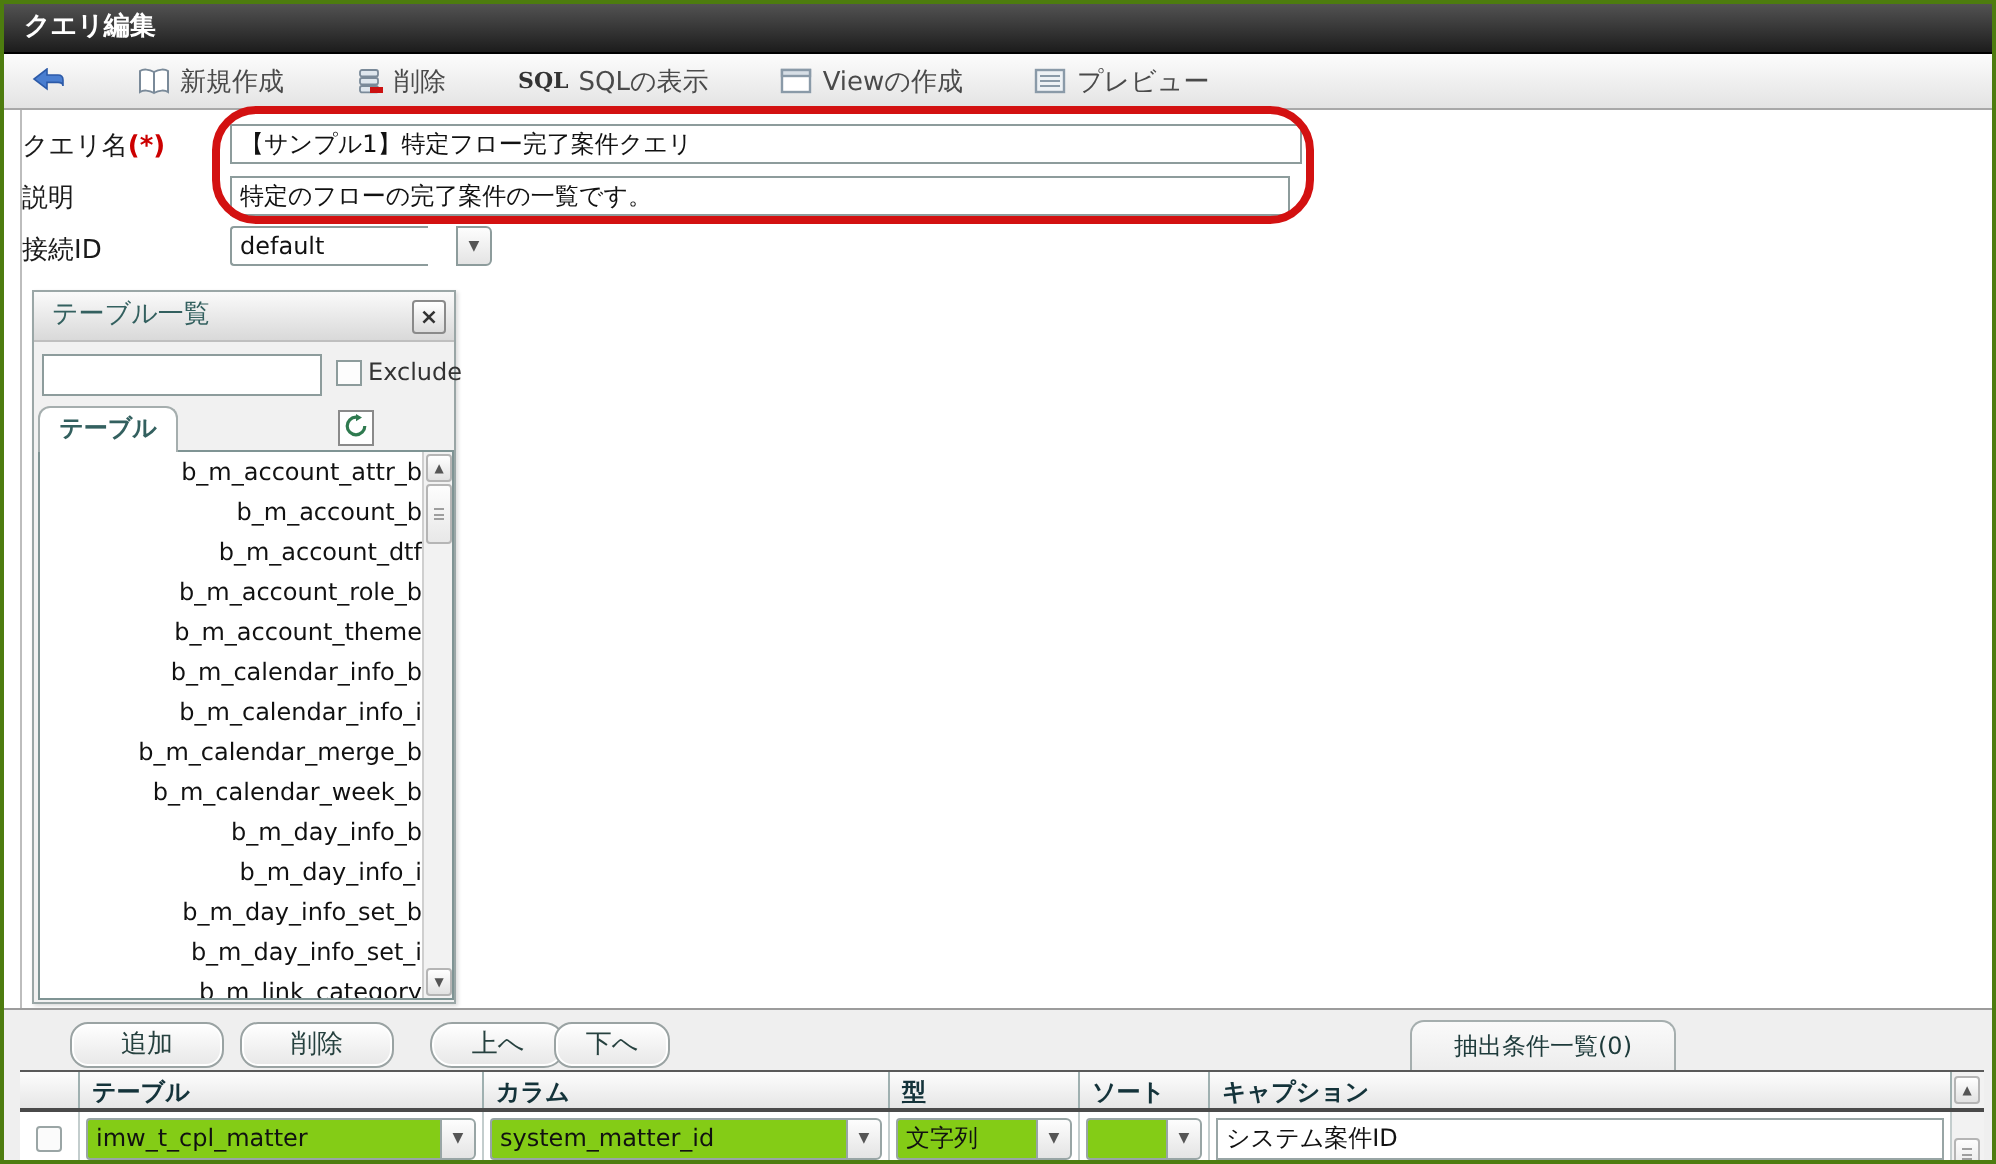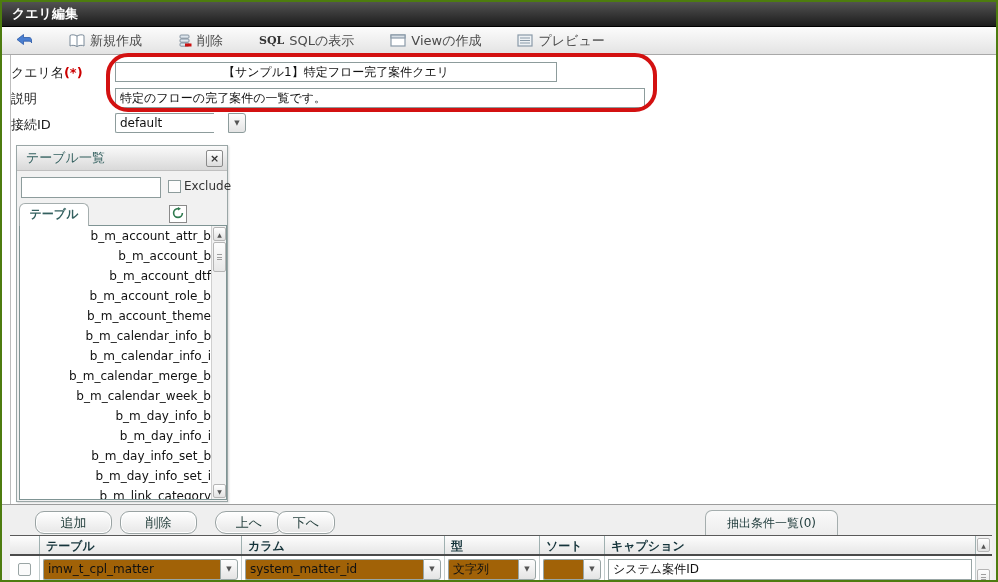--- a/index.html
+++ b/index.html
@@ -82,21 +82,21 @@
   .bottom-tab.active { background:#fff; font-weight:bold; font-size:13px;margin-top:46px; }
 
   .grid { position:absolute; left:8px; top:30px; width:982px; }
   .grid-header { display:flex; height:21px; border-top:1px solid #5a5a5a; border-bottom:2px solid #4a4a4a;
     background:linear-gradient(#fdfdfd,#e6e6e6); }
   .gh-cell { border-right:1px solid #9fb0b0; font-weight:bold; font-size:12px; color:#14333a;
     line-height:18px; padding:1px 0 0 6px; white-space:nowrap; overflow:hidden; }
   .grid-row { display:flex; height:27px; background:#fff; border-bottom:1px solid #c2c2c2; }
   .gr-cell { border-right:1px solid #c3cdcd; display:flex; align-items:center; padding:0 3px; overflow:hidden; }
   .cell-combo { display:flex; height:21px; width:100%; }
-  .cell-combo .combo-text { flex:1; border:1px solid #98a5a5; border-right:none; background:#a16207;
+  .cell-combo .combo-text { flex:1; border:1px solid #98a5a5; border-right:none; background:#84cc16;
     padding:1px 4px; font-size:12px; line-height:17px; color:#111; border-radius:2px 0 0 2px; white-space:nowrap; overflow:hidden; }
   .cell-combo .combo-btn { width:18px; border:1px solid #98a5a5; background:linear-gradient(#fdfdfd,#e4e4e4);
     border-radius:0 3px 3px 0; display:flex; align-items:center; justify-content:center; font-size:7px; color:#555; }
   .cell-input { width:100%; height:21px; border:1px solid #98a5a5; background:#fff; font-family:inherit;
     font-size:12px; padding:0 4px; color:#111; }
   .row-checkbox { width:13px; height:13px; border:1px solid #9aa5a5; background:#fbfbfb; margin:0 auto; border-radius:2px; }
 
   .col-check { width:30px; }
   .col-table { width:202px; }
   .col-column { width:203px; }
@@ -162,21 +162,21 @@
             <line x1="3" y1="9" x2="13" y2="9" stroke="#8a9aa8" stroke-width="1"></line>
           </svg>
       </span>
       <span>プレビュー</span>
     </span>
   </div>
 
   <div class="left-divider"></div>
 
   <span class="form-label" style="top:62px;"><span>クエリ名</span><span class="req">(*)</span></span>
-  <input class="text-input" style="left: 113px; top: 60px; width: 442px; text-align: center;" value="【サンプル1】特定フロー完了案件クエリ">
+  <input class="text-input" style="left: 113px; top: 60px; width: 536px;" value="【サンプル1】特定フロー完了案件クエリ">
 
   <span class="form-label" style="top:88px;">説明</span>
   <input class="text-input" style="left: 113px; top: 86px; width: 530px;" value="特定のフローの完了案件の一覧です。">
 
   <span class="form-label" style="top:114px;">接続ID</span>
   <span class="combo" style="left:113px; top:111px; width:131px;gap:14px;">
     <span class="combo-text">default</span>
     <span class="combo-btn">▼</span>
   </span>
 

